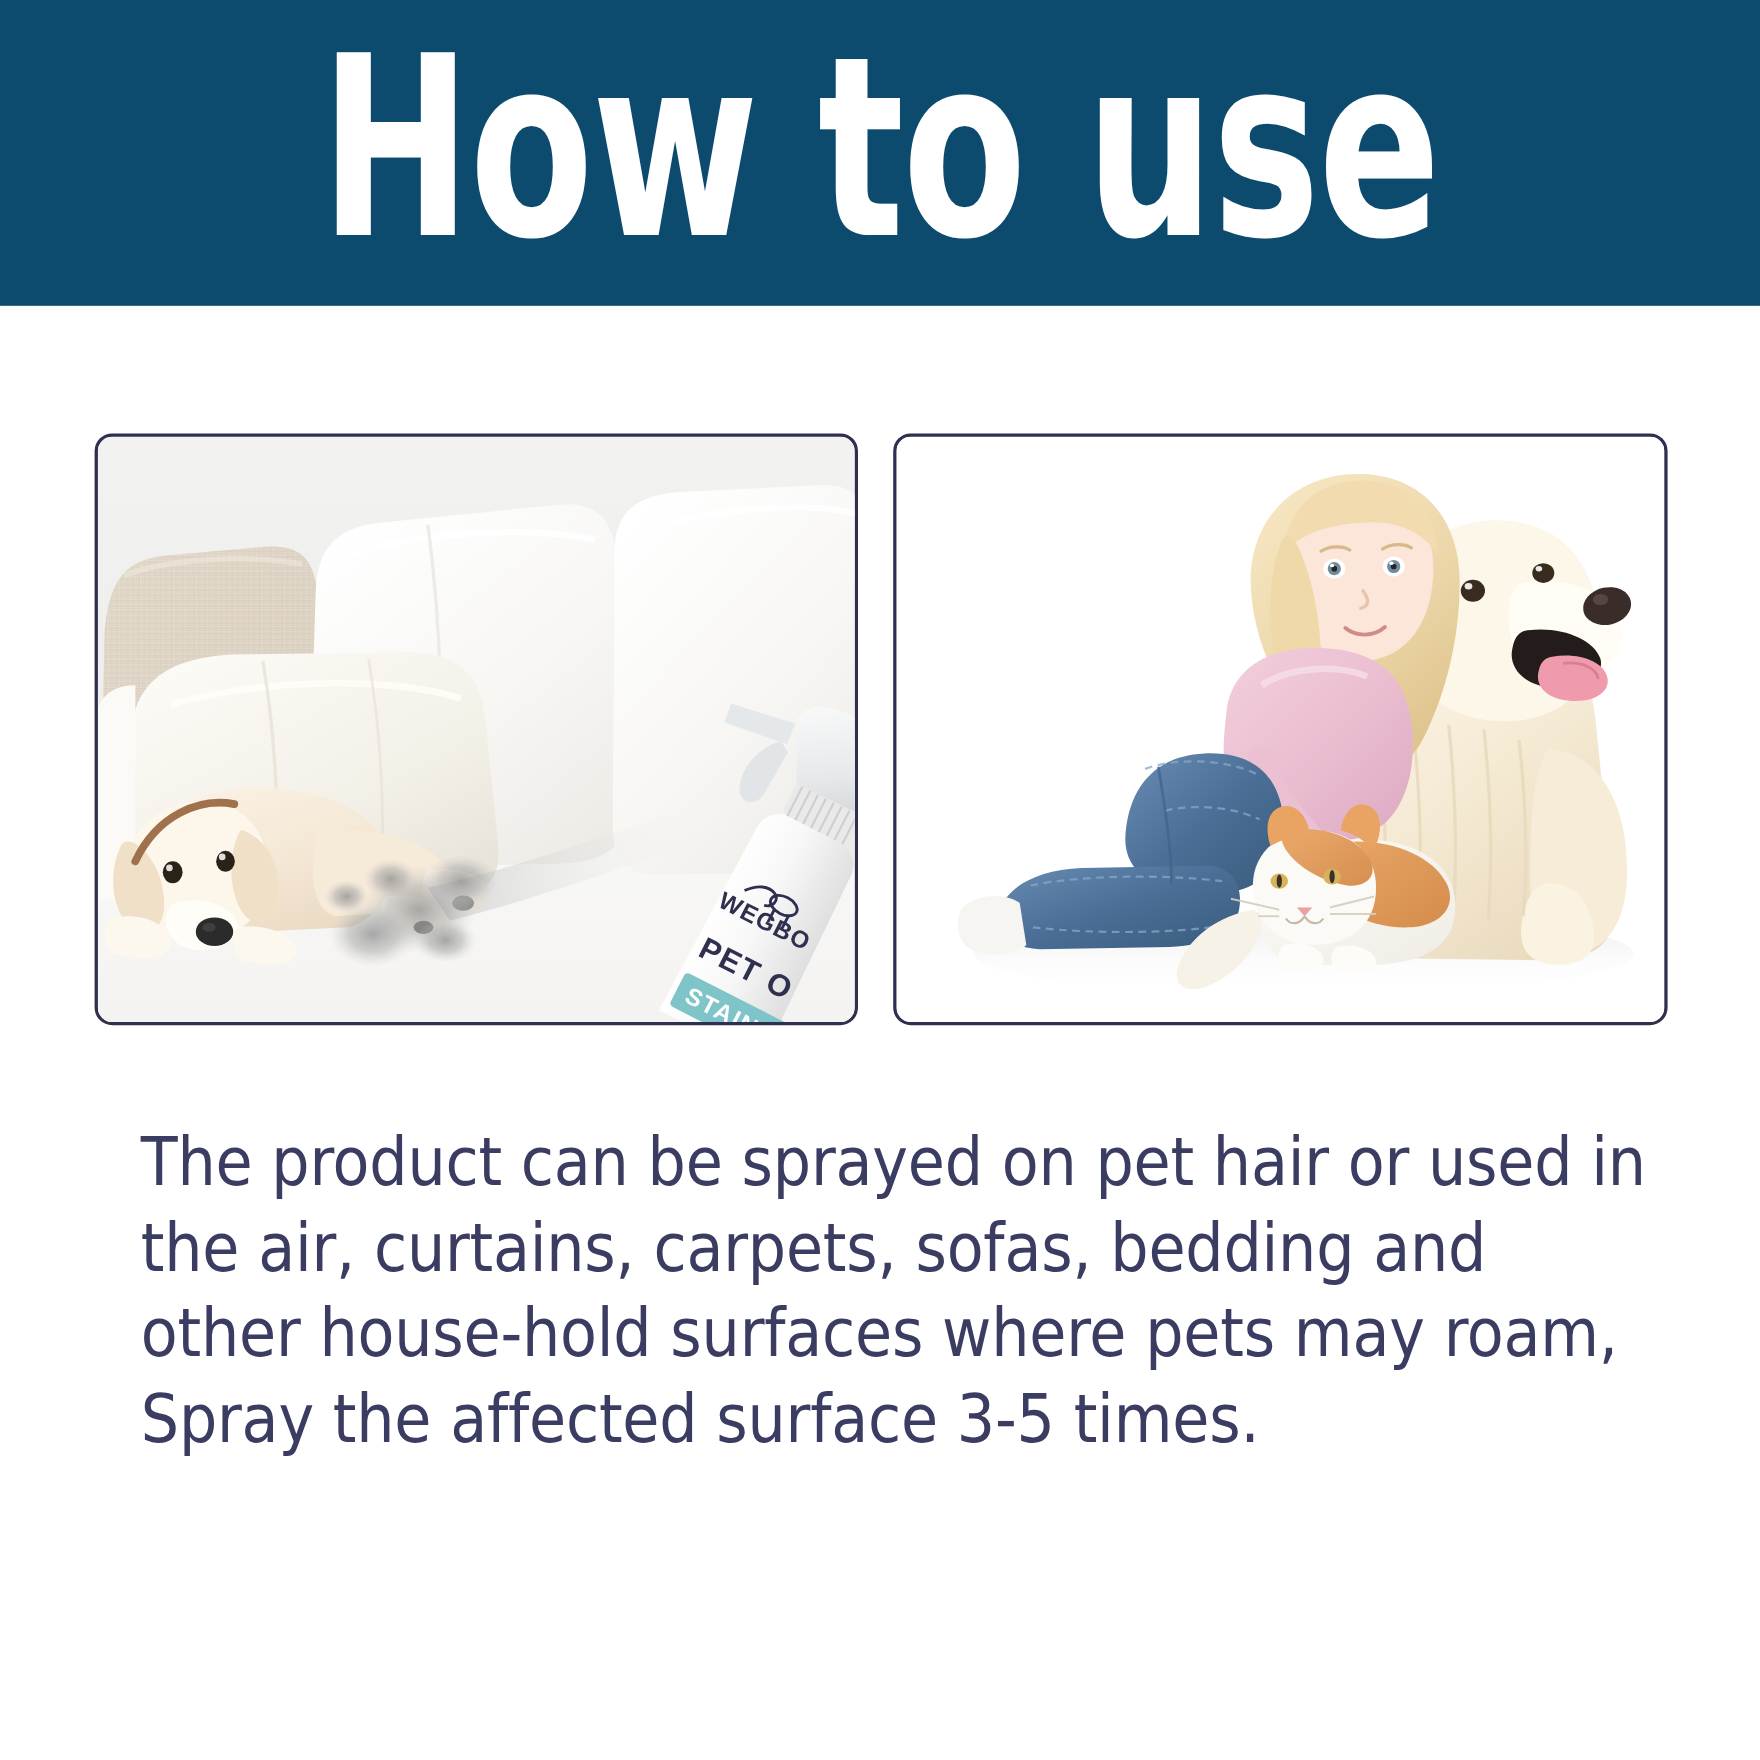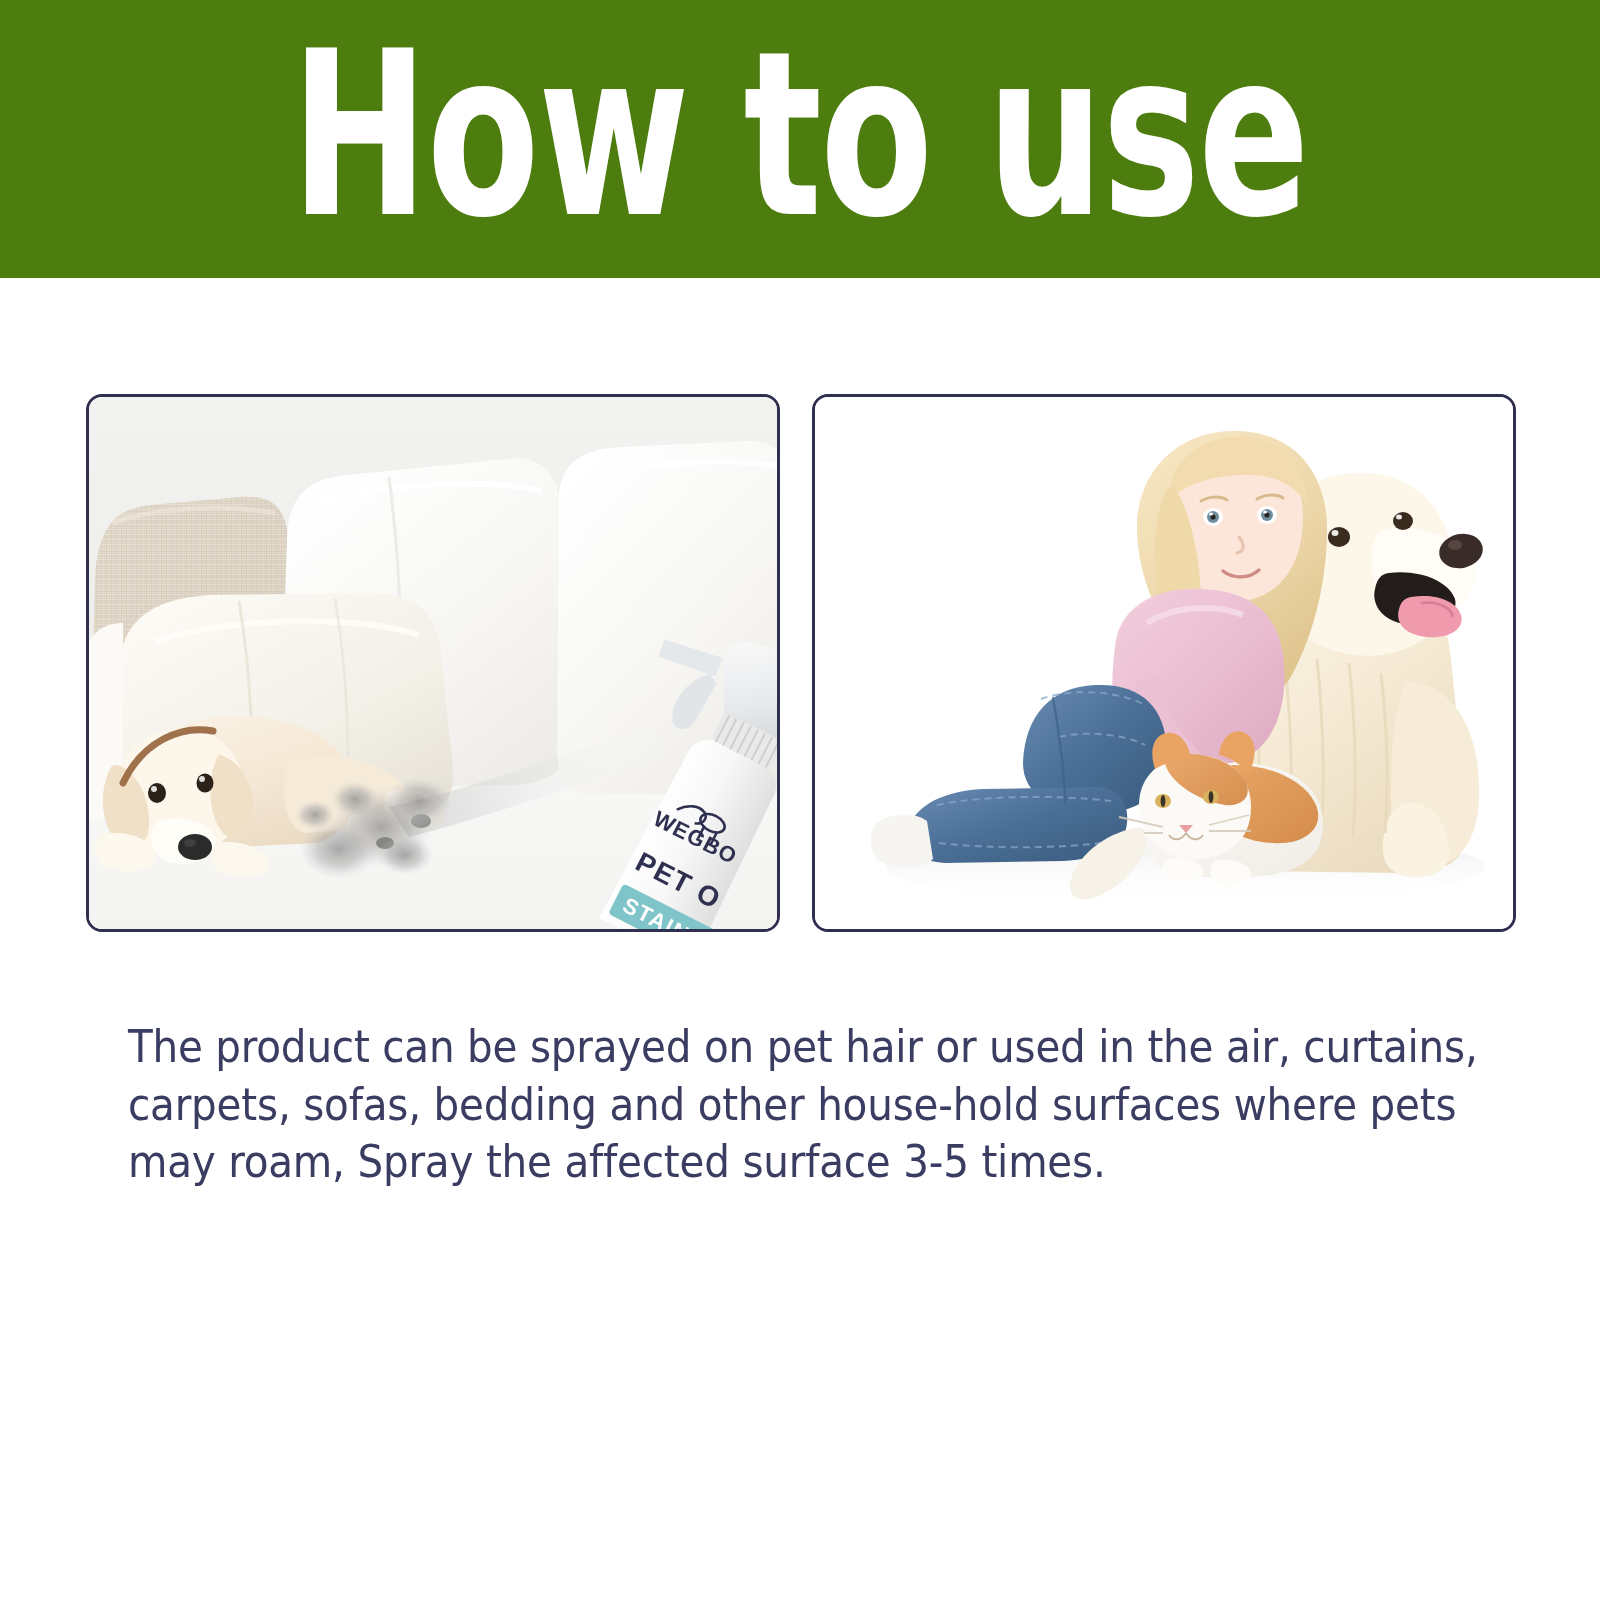--- a/index.html
+++ b/index.html
@@ -15,21 +15,21 @@
     position: relative;
   }
 
   
   .header-band {
     position: absolute;
     left: 0;
     top: 0;
     width: 1600px;
     height: 278px;
-    background: #4d7c0f;
+    background: #0c4a6e;
     display: flex;
     align-items: center;
     justify-content: center;
     overflow: hidden;
   }
   .header-title {
     font-family: "Liberation Sans Narrow", "DejaVu Sans Condensed", "Liberation Sans", sans-serif;
     font-weight: 700;
     font-size: 228px;
     line-height: 0.82;
@@ -63,21 +63,21 @@
   .photo-panel svg { display: block; width: 100%; height: 100%; }
 
   
   .body-copy {
     position: absolute;
     left: 128px;
     top: 1018px;
     width: 1380px;
     color: #3a3c61;
     font-family: "Liberation Sans Narrow", "DejaVu Sans Condensed", "Liberation Sans", sans-serif;
-    font-size: 45px;
+    font-size: 61px;
     line-height: 1.28;
     font-weight: 400;
     letter-spacing: -0.2px;
   }
   .body-copy p { margin: 0; }
 </style>
 </head>
 <body>
 
 <div class="header-band">

